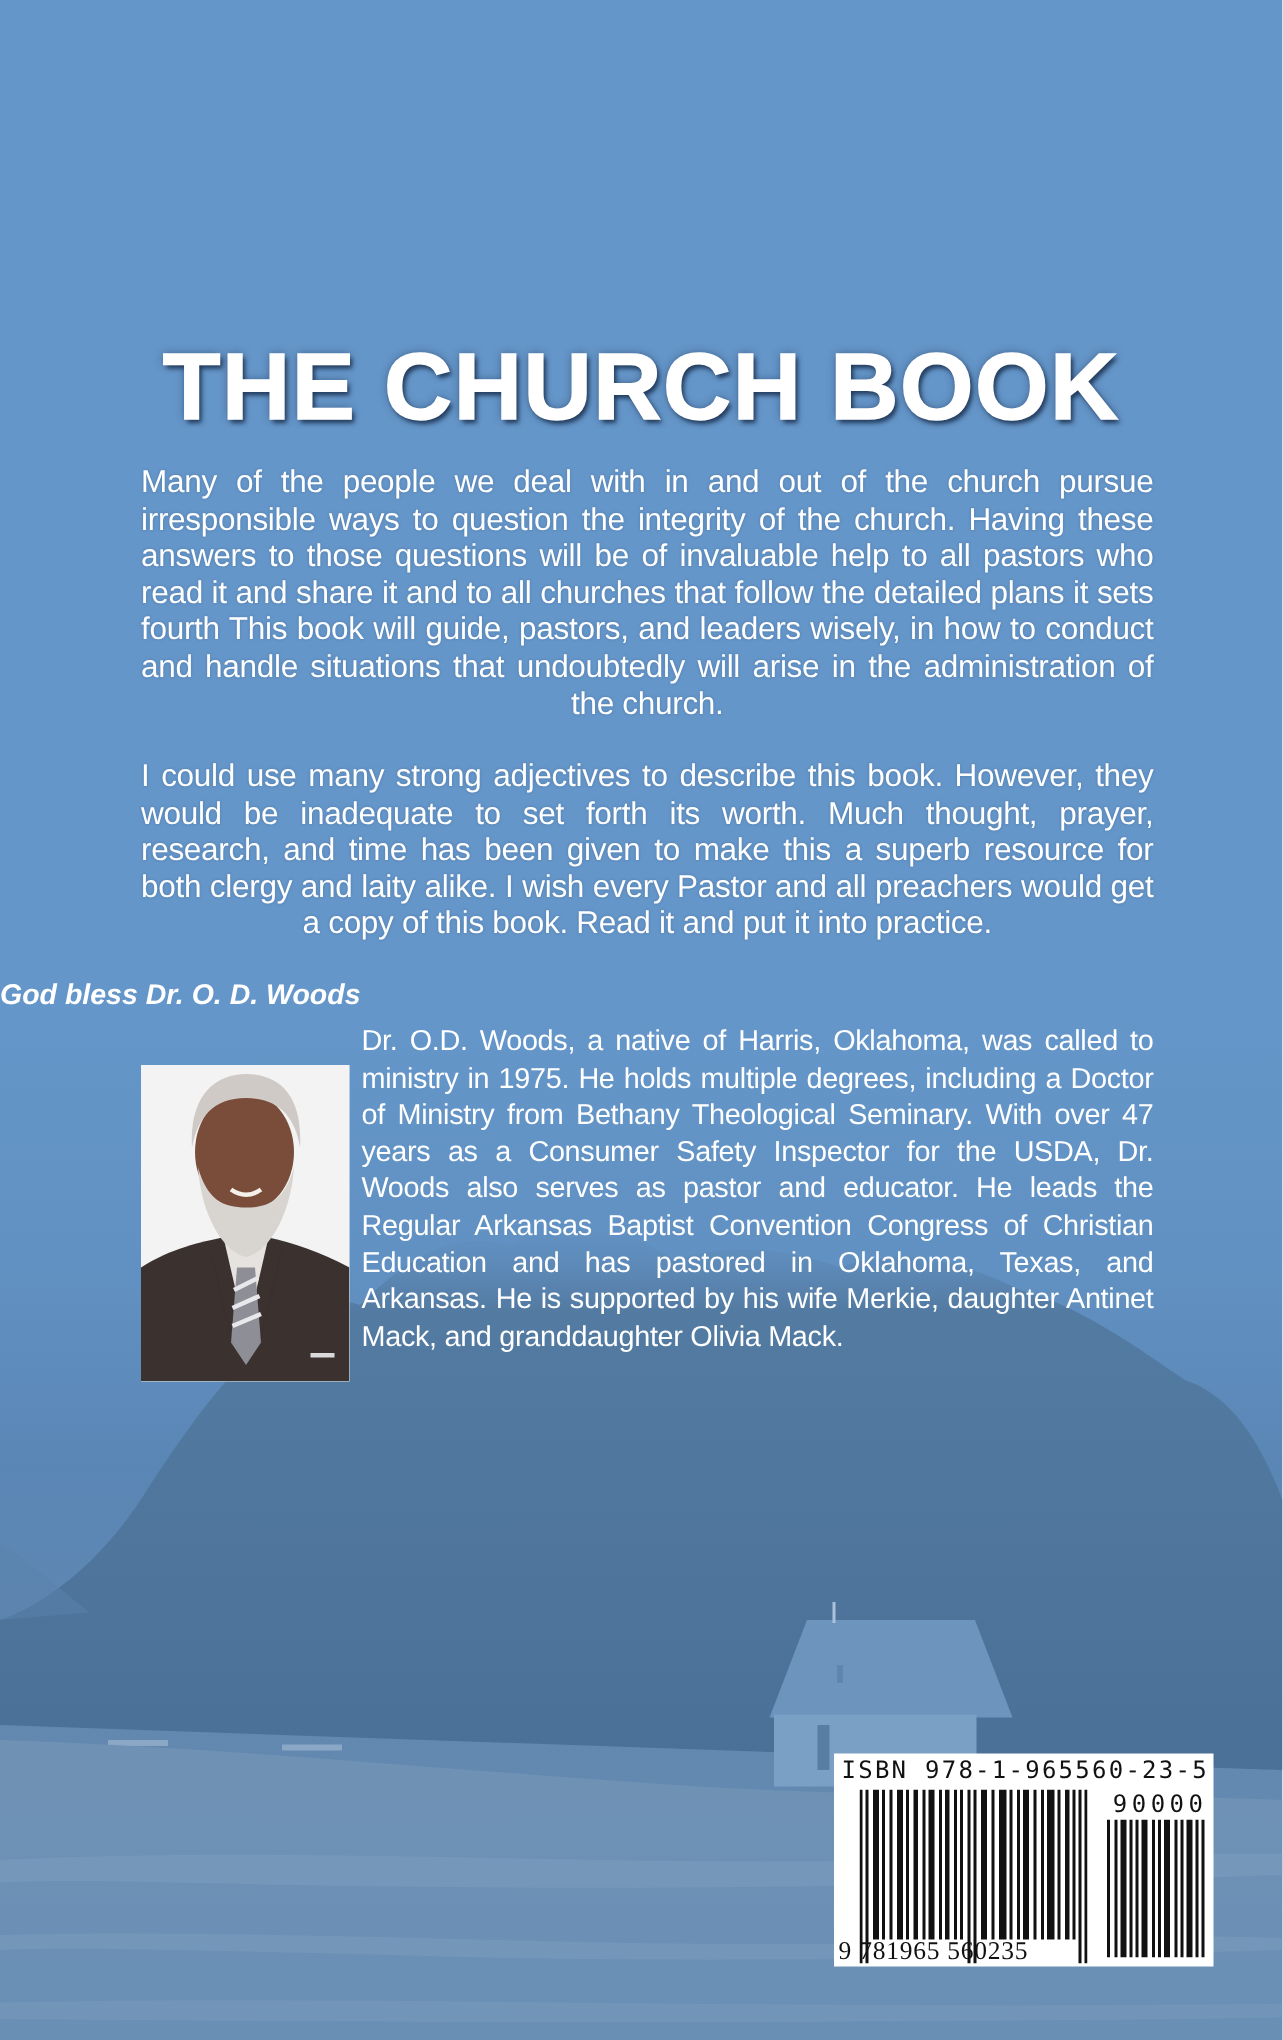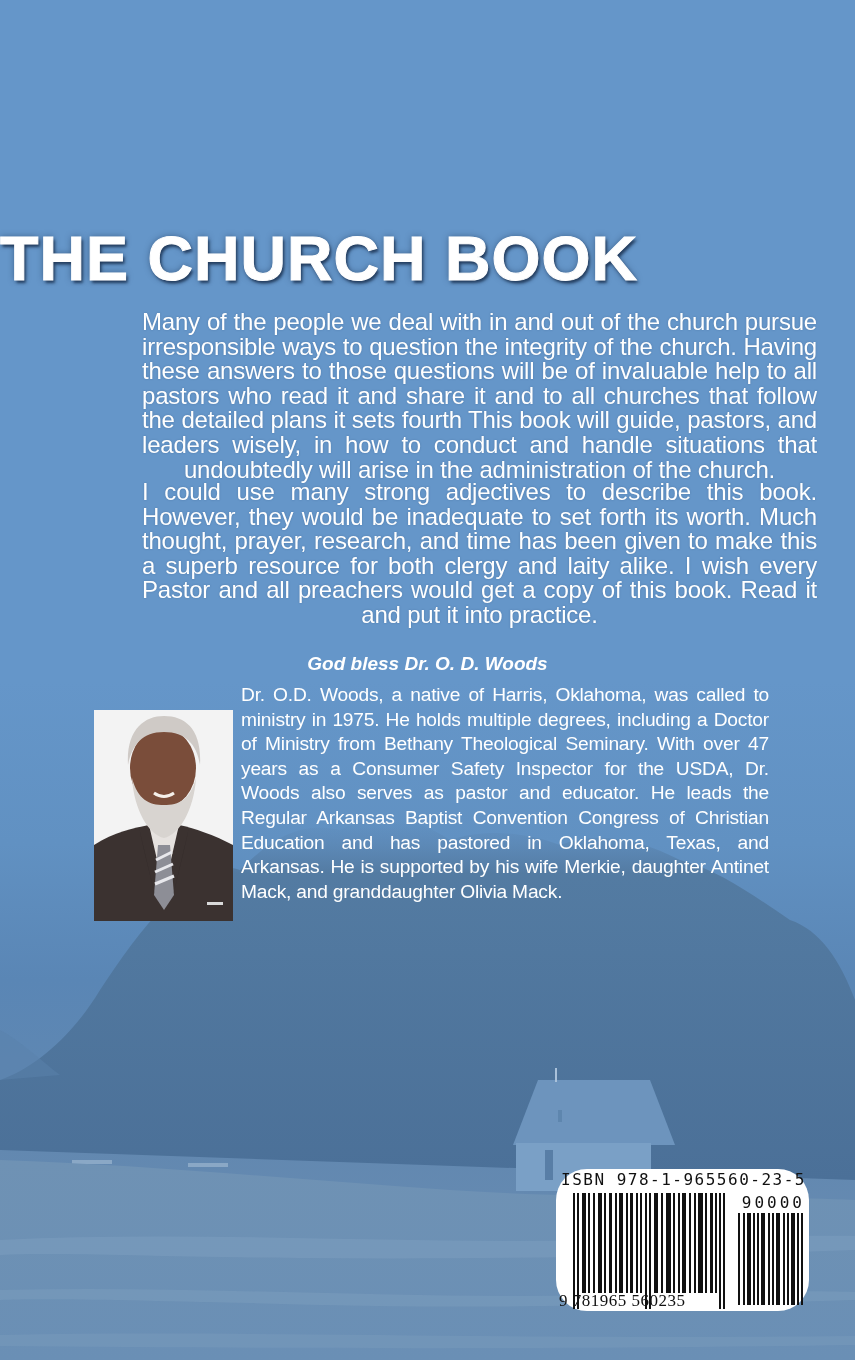--- a/index.html
+++ b/index.html
@@ -4,52 +4,50 @@
 <style>
   html, body { margin: 0; padding: 0; }
   body { width: 855px; height: 1360px; overflow: hidden; font-family: "Liberation Sans", sans-serif; }
   .cover {
     position: relative; width: 855px; height: 1360px; overflow: hidden;
     background: linear-gradient(to bottom, #6596c9 0%, #6596c9 50%, #6191c2 62%, #5a86b5 72%, #6288b0 84%, #6a8db3 100%);
   }
   
   .scene { position: absolute; left: 0; top: 0; width: 855px; height: 1360px; }
   .title {
-    position: absolute; left: 0; top: 222px; width: 855px; text-align: left;
+    position: absolute; left: 0; top: 222px; width: 855px; text-align: center;
     font-family: "Liberation Sans", sans-serif; font-weight: 900; font-size: 63px;
     color: #ffffff; letter-spacing: 1px;
     text-shadow: 2px 3px 3px rgba(20,40,70,0.75), 0 0 6px rgba(20,40,70,0.5);
     -webkit-text-stroke: 1px #ffffff;
   }
   .para {
     position: absolute; left: 94px; width: 675px; color: #ffffff;
-    font-size: 24px; line-height: 24.6px; text-align: justify; text-align-last: center;
+    font-size: 21px; line-height: 24.6px; text-align: justify; text-align-last: center;
     letter-spacing: -0.2px;
     text-shadow: 0 0 2px rgba(40,70,110,0.35);
-    margin-left: 48px;
   }
   .p1 { top: 310px; }
-  .p2 { top: 480px; }
+  .p2 { top: 506px; }
   .blessing {
-    position: absolute; left: 0; width: 855px; top: 653px; text-align: center;
+    position: absolute; left: 0; width: 855px; top: 653px; text-align: left;
     color: #ffffff; font-weight: bold; font-style: italic; font-size: 19px;
   }
   .photo {
     position: absolute; left: 94px; top: 710px; width: 139px; height: 211px;
     background: #f4f4f4; overflow: hidden;
   }
   .bio {
     position: absolute; left: 241px; top: 683px; width: 528px; color: #ffffff;
     font-size: 19.2px; line-height: 24.6px; text-align: justify; text-align-last: left;
     letter-spacing: -0.2px;
   }
   .barcode-box {
     position: absolute; left: 556px; top: 1169px; width: 253px; height: 142px;
     background: #ffffff;
-    border-radius: 31px;
   }
   .isbn-text {
     position: absolute; left: 5px; top: 1px; font-family: "DejaVu Sans Mono", monospace;
     font-size: 16px; letter-spacing: 1.5px; color: #111;
   }
   .addon-text {
     position: absolute; right: 4px; top: 24px; font-family: "DejaVu Sans Mono", monospace;
     font-size: 16px; letter-spacing: 3px; color: #111;
   }
   .ean-digits {

